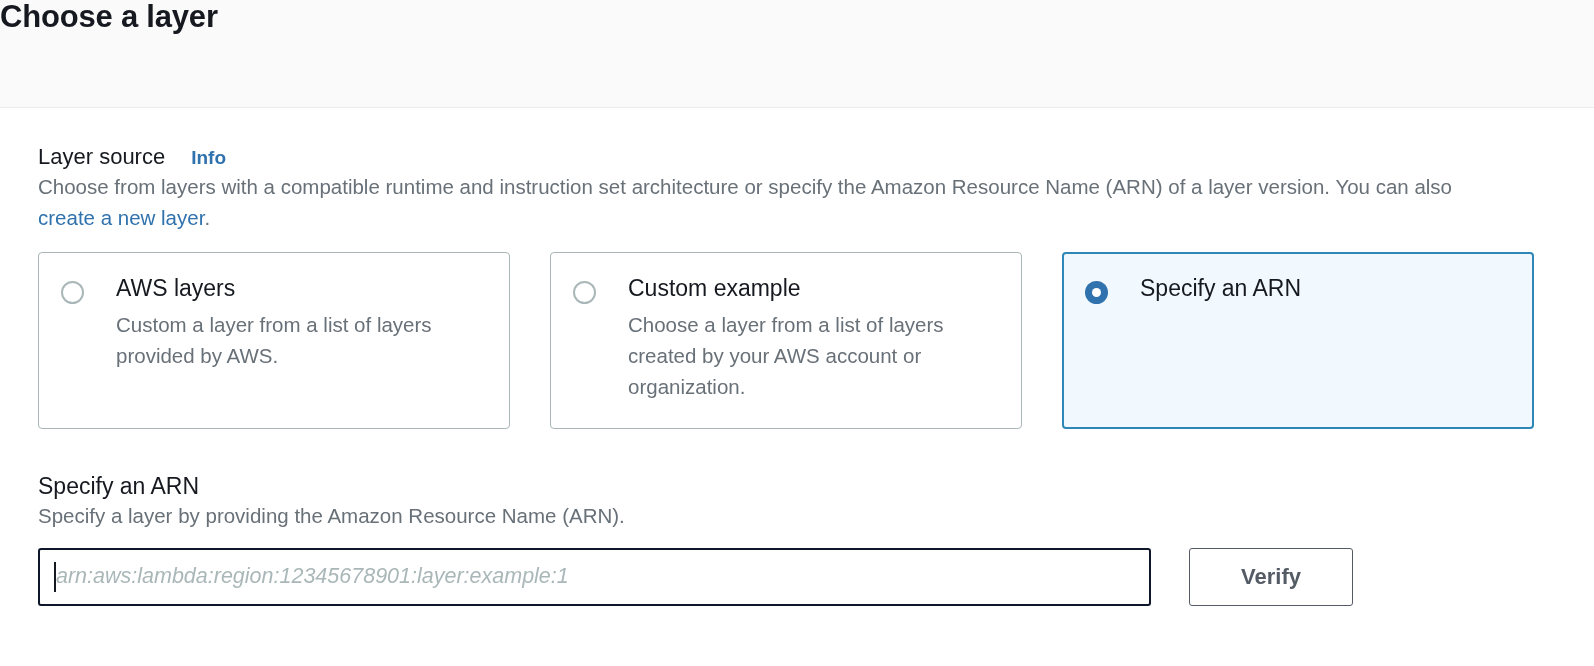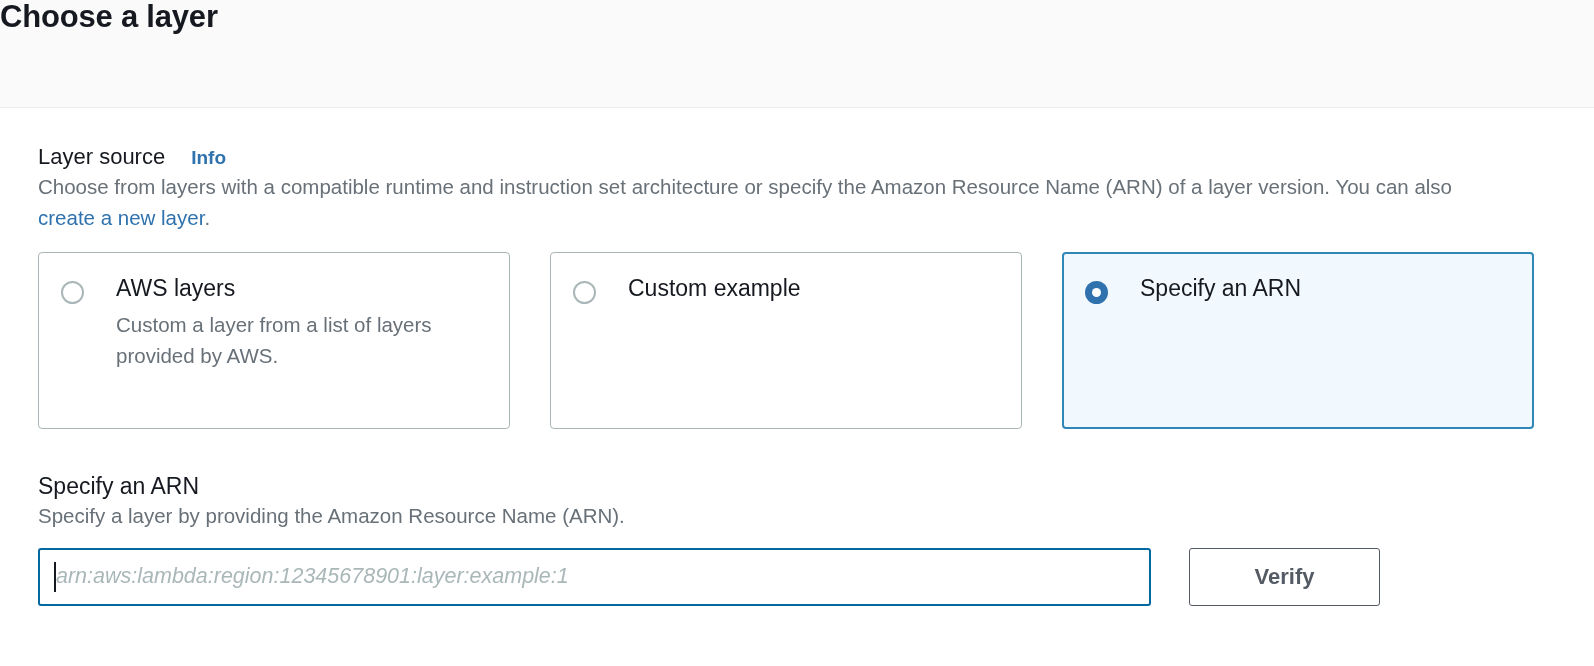--- a/index.html
+++ b/index.html
@@ -153,21 +153,21 @@
   .input-row {
     display: flex;
     align-items: flex-start;
     margin-top: 17px;
     gap: 38px;
   }
   .arn-input {
     width: 1113px;
     height: 58px;
     box-sizing: border-box;
-    border: 2px solid #0369a1;
+    border: 2px solid #0f172a;
     border-radius: 3px;
     background: #ffffff;
     padding: 0 14px;
     font-family: "Liberation Sans", sans-serif;
     font-size: 21px;
     color: #16191f;
     outline: none;
     display: flex;
     align-items: center;
   }
@@ -178,21 +178,21 @@
     flex: 0 0 auto;
   }
   .arn-input .placeholder {
     font-style: italic;
     color: #aab7b8;
     font-size: 21.5px;
     white-space: nowrap;
   }
 
   .verify-button {
-    width: 191px;
+    width: 164px;
     height: 58px;
     box-sizing: border-box;
     border: 1px solid #545b64;
     border-radius: 3px;
     background: #ffffff;
     color: #545b64;
     font-family: "Liberation Sans", sans-serif;
     font-size: 22px;
     font-weight: bold;
     cursor: pointer;
@@ -228,20 +228,21 @@
         <span class="radio-text">
           <span class="radio-title">AWS layers</span>
           <div class="radio-desc">Custom a layer from a list of layers provided by AWS.</div>
         </span>
       </div>
 
       <div class="radio-card">
         <span class="radio-outer"></span>
         <span class="radio-text">
           <span class="radio-title">Custom example</span>
+          <div class="radio-desc">Choose a layer from a list of layers created by your AWS account or organization.</div>
         </span>
       </div>
 
       <div class="radio-card selected">
         <span class="radio-outer checked">
           <span class="radio-dot"></span>
         </span>
         <span class="radio-text">
           <span class="radio-title">Specify an ARN</span>
         </span>

